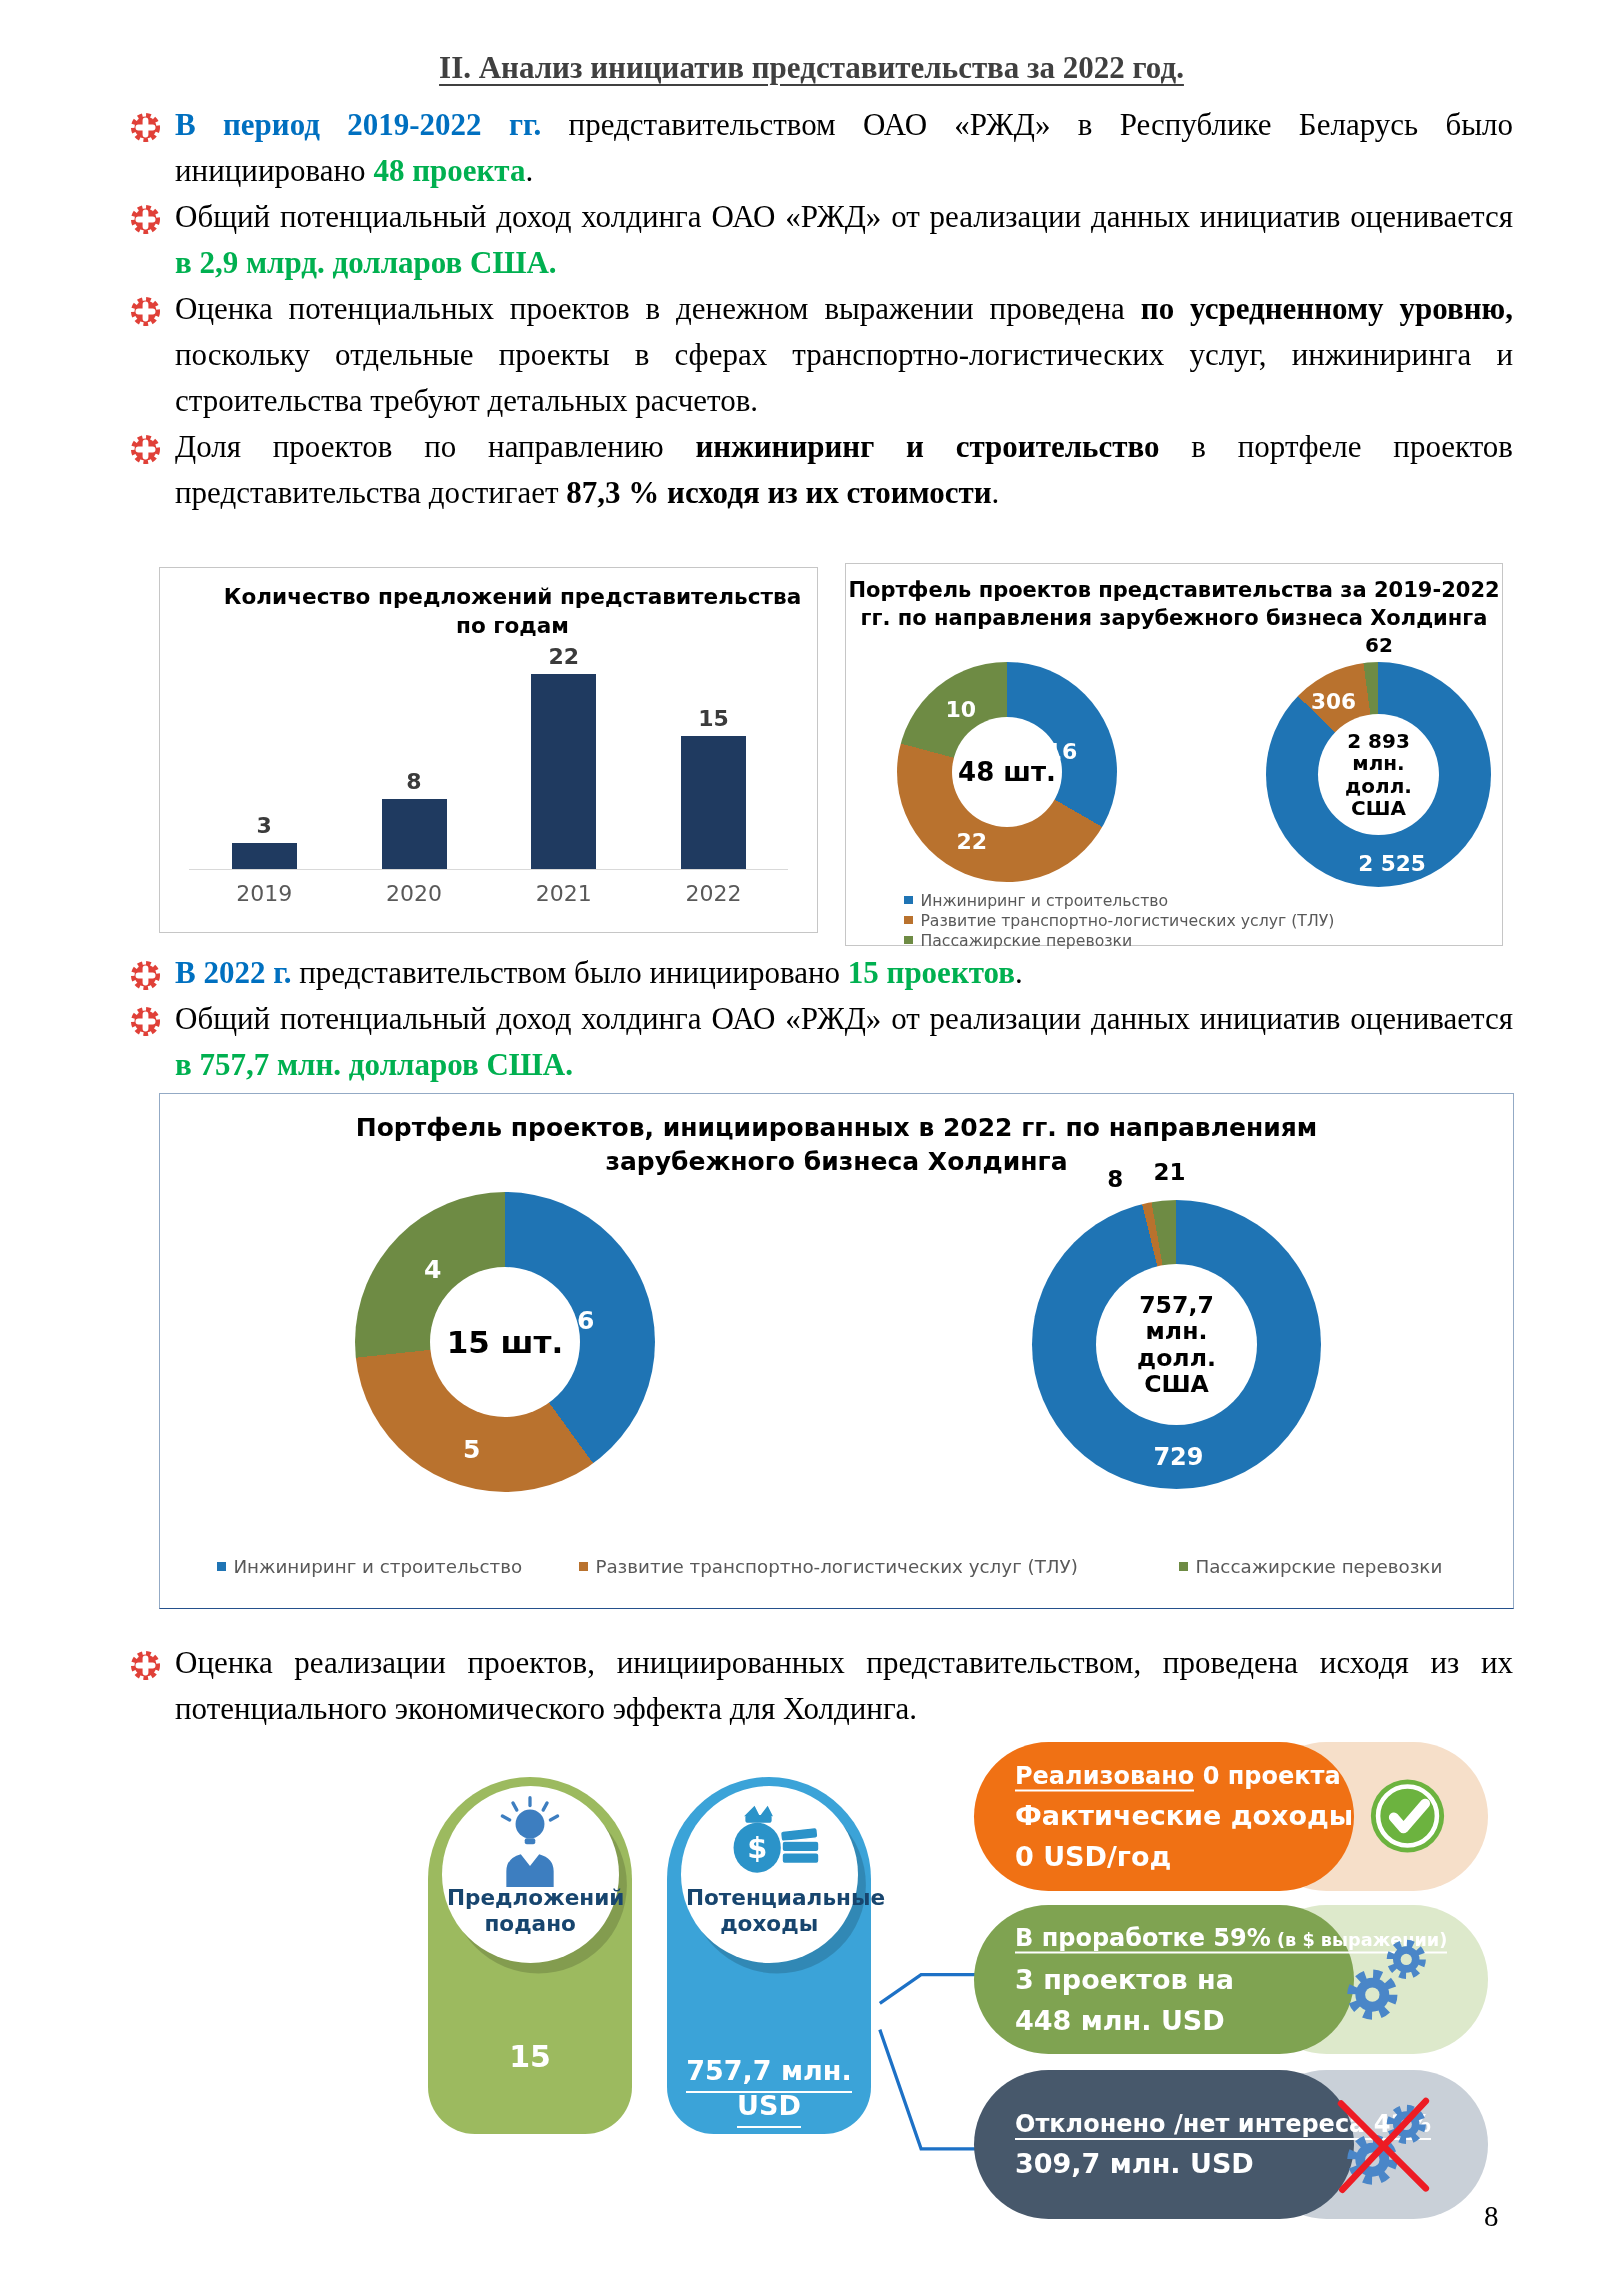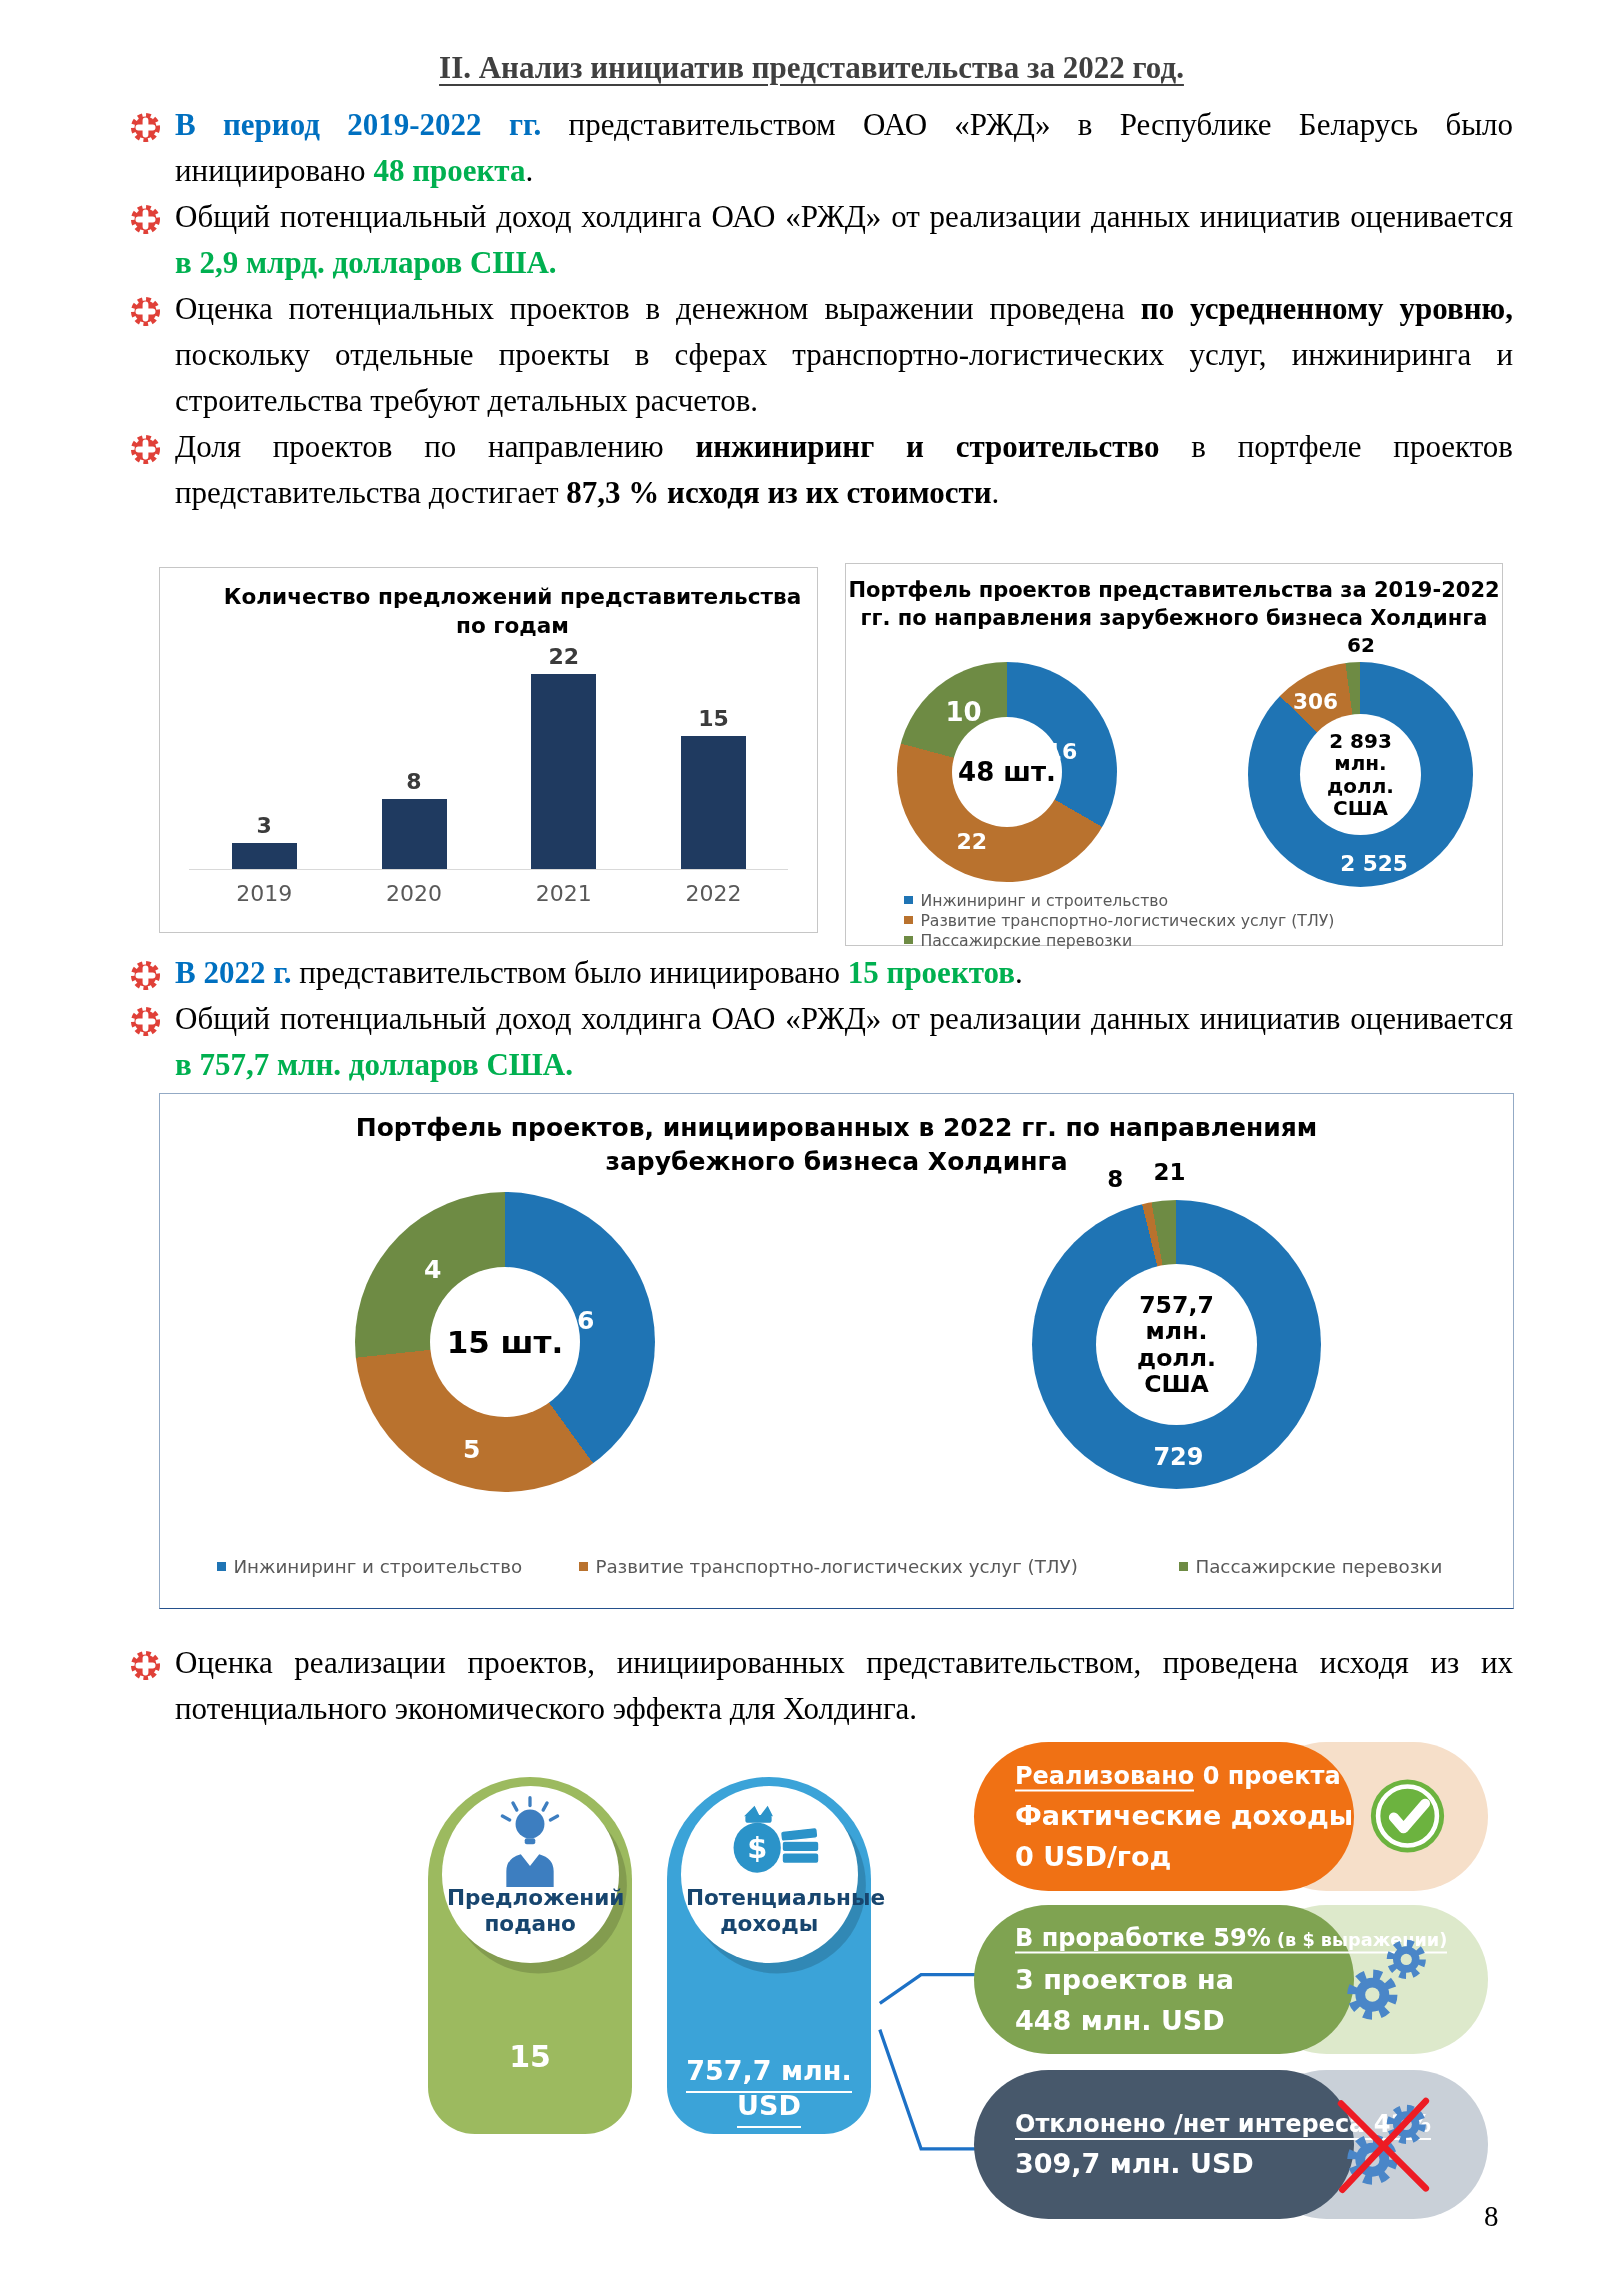--- a/index.html
+++ b/index.html
@@ -167,25 +167,25 @@
     </div>
   </div>
 
   <div class="panel panel-donuts">
     <div class="chart-title">Портфель проектов представительства за 2019-2022 гг. по направления зарубежного бизнеса Холдинга</div>
 
     <div class="donut" style="left: 51px; top: 98px; width: 220px; height: 220px; background: conic-gradient(rgb(31, 116, 180) 0deg, rgb(31, 116, 180) 120deg, rgb(185, 114, 46) 120deg, rgb(185, 114, 46) 285deg, rgb(110, 139, 68) 285deg, rgb(110, 139, 68) 360deg);">
       <div class="hole"></div>
       <span class="dlabel" style="left:68%;top:35%;font-size:22px;">16</span>
       <span class="dlabel" style="left:27%;top:76%;font-size:22px;">22</span>
-      <span class="dlabel" style="left:22%;top:16%;font-size:26px;">10</span>
+      <span class="dlabel" style="left:22%;top:16%;font-size:22px;">10</span>
       <div class="dcenter" style="font-size:26px;">48 шт.</div>
     </div>
 
-    <div class="donut" style="left: 402px; top: 98px; width: 225px; height: 225px; background: conic-gradient(rgb(31, 116, 180) 0deg, rgb(31, 116, 180) 314.207deg, rgb(185, 114, 46) 314.207deg, rgb(185, 114, 46) 352.285deg, rgb(110, 139, 68) 352.285deg, rgb(110, 139, 68) 360deg);">
+    <div class="donut" style="left: 420px; top: 98px; width: 225px; height: 225px; background: conic-gradient(rgb(31, 116, 180) 0deg, rgb(31, 116, 180) 314.207deg, rgb(185, 114, 46) 314.207deg, rgb(185, 114, 46) 352.285deg, rgb(110, 139, 68) 352.285deg, rgb(110, 139, 68) 360deg);">
       <div class="hole hole-b"></div>
       <span class="dlabel out" style="left:44%;top:-29px;font-size:20px;">62</span>
       <span class="dlabel" style="left:20%;top:12%;font-size:21.6px;">306</span>
       <span class="dlabel" style="left:41%;top:84%;font-size:21.6px;">2 525</span>
       <div class="dcenter multi" style="font-size:20px;">
         <span>2 893</span>
         <span>млн.</span>
         <span>долл.</span>
         <span>США</span>
       </div>

